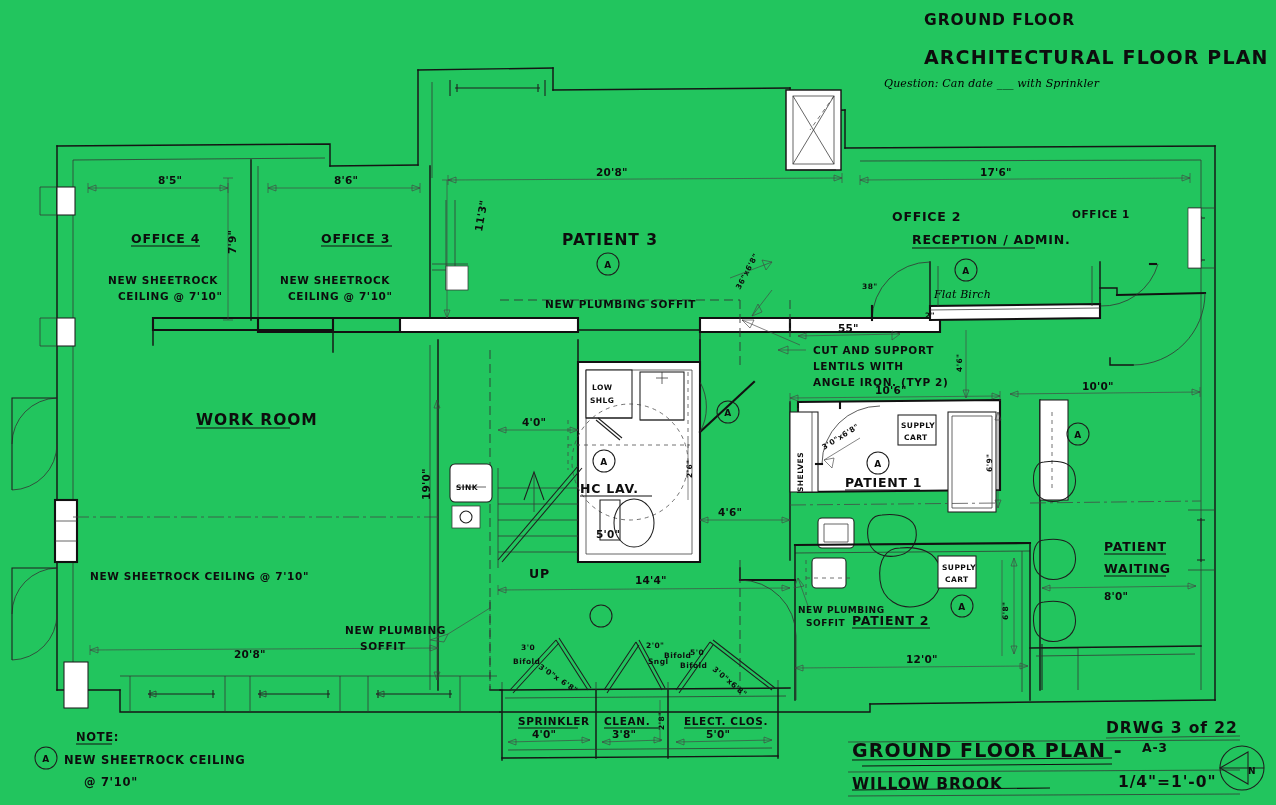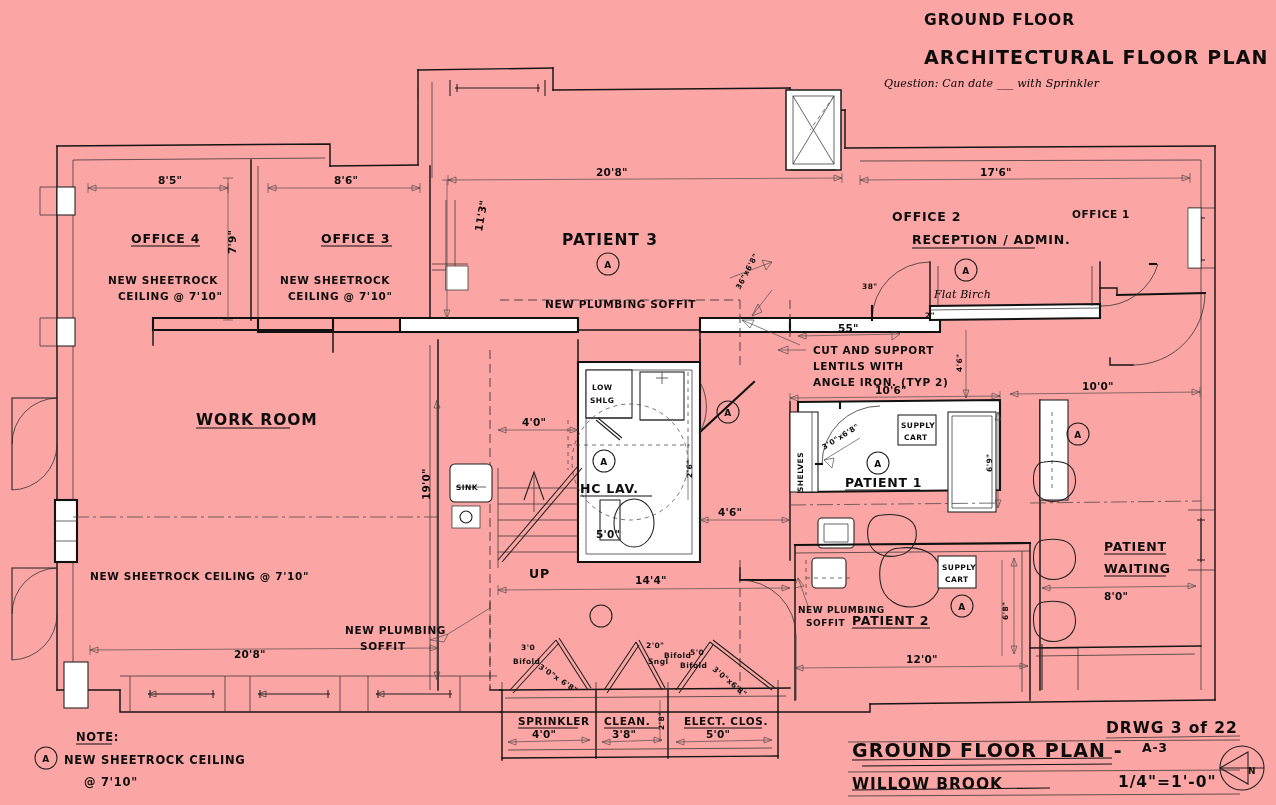--- a/index.html
+++ b/index.html
@@ -1,18 +1,18 @@
 <!DOCTYPE html>
 <html><head>
 <meta charset="utf-8">
 <style>
   html,body{margin:0;padding:0;background:#fff;}
   body{width:1276px;height:805px;overflow:hidden;
        font-family:"DejaVu Sans", sans-serif;color:#111;}
-  #sheet{position:relative;width:1276px;height:805px;background:#fca5a5;}
+  #sheet{position:relative;width:1276px;height:805px;background:#22c55e;}
   svg{position:absolute;top:0;left:0;}
   .hand{font-family:"DejaVu Sans", sans-serif;font-weight:700;
         letter-spacing:0.06em;fill:#0d0d0d;}
   .lbl{font-size:12.5px;}
   .lbl-sm{font-size:10.5px;}
   .lbl-xs{font-size:9px;}
   .lbl-xxs{font-size:7.5px;}
   .lbl-big{font-size:15.5px;}
   .lbl-huge{font-size:19px;}
   .dim{font-size:10.5px;font-weight:600;letter-spacing:0.02em;}

